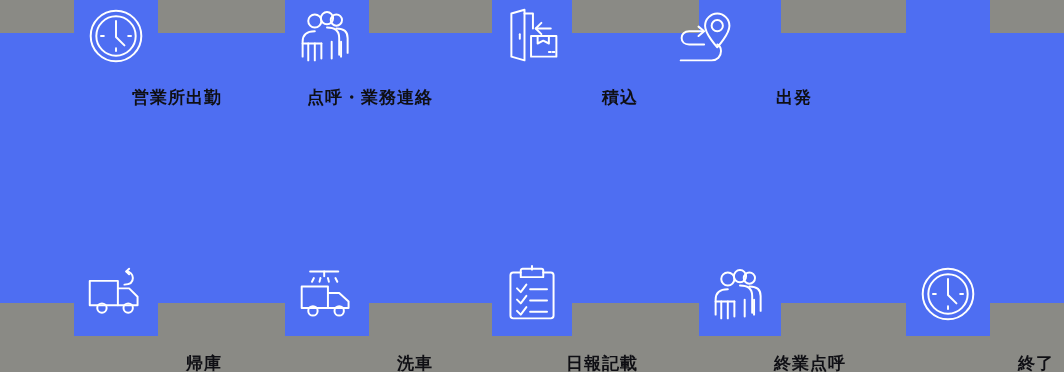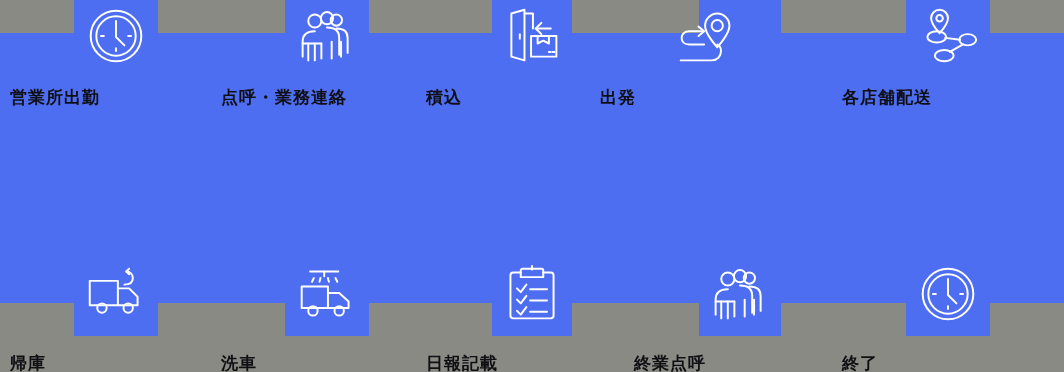--- a/index.html
+++ b/index.html
@@ -46,21 +46,21 @@
     position: absolute;
     top: 303px;
     height: 33px;
     background: #4e6ef2;
   }
 
   
   .step {
     position: absolute;
     width: 212px;
-    text-align: left;
+    text-align: right;
   }
   .step.row-top { top: 0; }
   .step.row-bottom { top: 258px; }
 
   .icon-box {
     height: 72px;
     display: flex;
     align-items: center;
     justify-content: center;
   }
@@ -164,34 +164,20 @@
         <path d="M44 8 C51 8 57 14 57 21 C57 30 44 44 44 44 C44 44 31 30 31 21 C31 14 37 8 44 8 Z"></path>
         <circle cx="44" cy="21" r="6"></circle>
         <path d="M5 58 L38 58 C44 58 48 54 48 48 C48 44 46 42 44 41"></path>
         <path d="M28 27 L14 27 C9 27 6 30 6 34 C6 38 9 41 14 41 L30 41"></path>
         <path d="M24 22 L30 27 L24 32"></path>
       </svg>
     </div>
     <div class="step-label">出発</div>
   </div>
 
-  <div class="step row-top" style="left:842px;">
-    <div class="icon-box">
-      <svg viewBox="0 0 64 64">
-        <path d="M23 4 C28 4 32 8 32 13 C32 19 23 29 23 29 C23 29 14 19 14 13 C14 8 18 4 23 4 Z"></path>
-        <circle cx="23" cy="13" r="3.5"></circle>
-        <ellipse cx="20" cy="33" rx="10" ry="6"></ellipse>
-        <ellipse cx="53" cy="36" rx="9" ry="6"></ellipse>
-        <ellipse cx="28" cy="53" rx="10" ry="6"></ellipse>
-        <path d="M29 34 L45 36"></path>
-        <path d="M48 41 L34 49"></path>
-      </svg>
-    </div>
-    <div class="step-label">各店舗配送</div>
-  </div>
 
   <div class="step row-bottom" style="left:10px;">
     <div class="icon-box">
       <svg viewBox="0 0 64 64">
         <path d="M4 18 L34 18 L34 44 L4 44 Z"></path>
         <path d="M34 26 L46 26 L55 35 L55 44 L34 44"></path>
         <circle cx="17" cy="47" r="5"></circle>
         <circle cx="45" cy="47" r="5"></circle>
         <path d="M41 22 C47 22 50 19 50 15 C50 11 47 8 43 8"></path>
         <path d="M46 5 L43 8 L46 11"></path>

